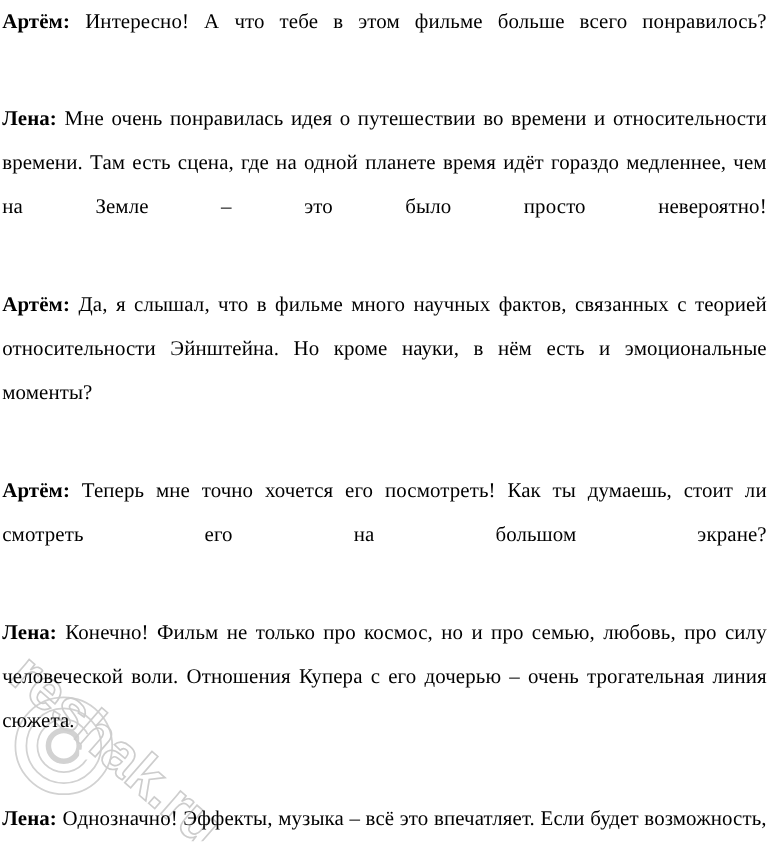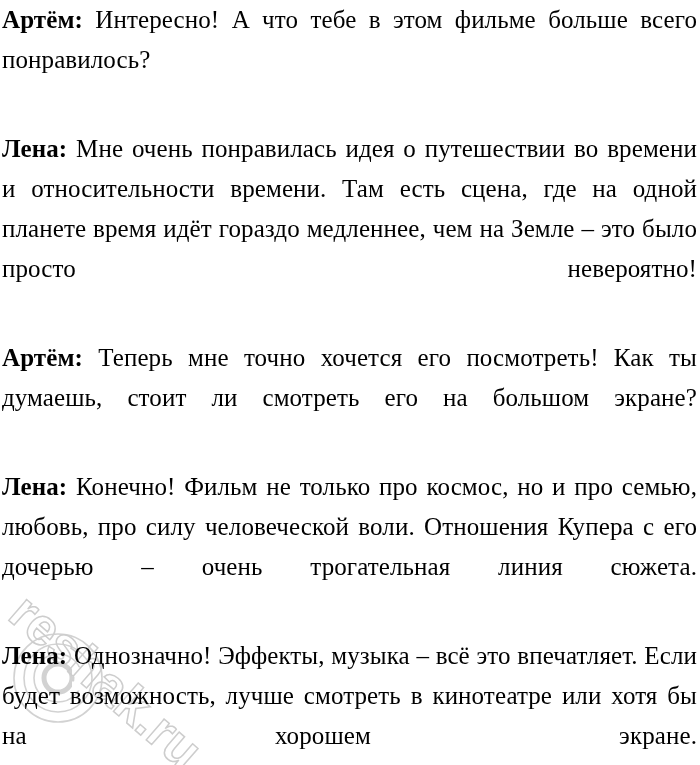--- a/index.html
+++ b/index.html
@@ -36,21 +36,21 @@
     left: 0;
     top: 0;
     width: 700px;
     padding: 0;
     z-index: 2;
   }
 
   .para {
     margin: 0 0 9px 0;
     padding: 0 3px 0 2px;
-    font-size: 25px;
+    font-size: 19px;
     line-height: 40px;
     text-align: justify;
     text-justify: inter-word;
     letter-spacing: 0.1px;
     word-spacing: 0.2px;
   }
   
   .para::after {
     content: "";
     display: inline-block;
@@ -83,20 +83,23 @@
 <div id="doc">
 
   <p class="para">
     <span class="speaker">Артём:</span><span>&nbsp;</span><span class="speech">Интересно! А что тебе в этом фильме больше всего понравилось?</span>
   </p>
 
   <p class="para">
     <span class="speaker">Лена:</span><span>&nbsp;</span><span class="speech">Мне очень понравилась идея о путешествии во времени и относительности времени. Там есть сцена, где на одной планете время идёт гораздо медленнее, чем на Земле – это было просто невероятно!</span>
   </p>
 
+  <p class="para">
+    <span class="speaker">Артём:</span><span>&nbsp;</span><span class="speech">Да, я слышал, что в фильме много научных фактов, связанных с теорией относительности Эйнштейна. Но кроме науки, в нём есть и эмоциональные моменты?</span>
+  </p>
 
   <p class="para">
     <span class="speaker">Артём:</span><span>&nbsp;</span><span class="speech">Теперь мне точно хочется его посмотреть! Как ты думаешь, стоит ли смотреть его на большом экране?</span>
   </p>
 
   <p class="para">
     <span class="speaker">Лена:</span><span>&nbsp;</span><span class="speech">Конечно! Фильм не только про космос, но и про семью, любовь, про силу человеческой воли. Отношения Купера с его дочерью – очень трогательная линия сюжета.</span>
   </p>
 
   <p class="para">

